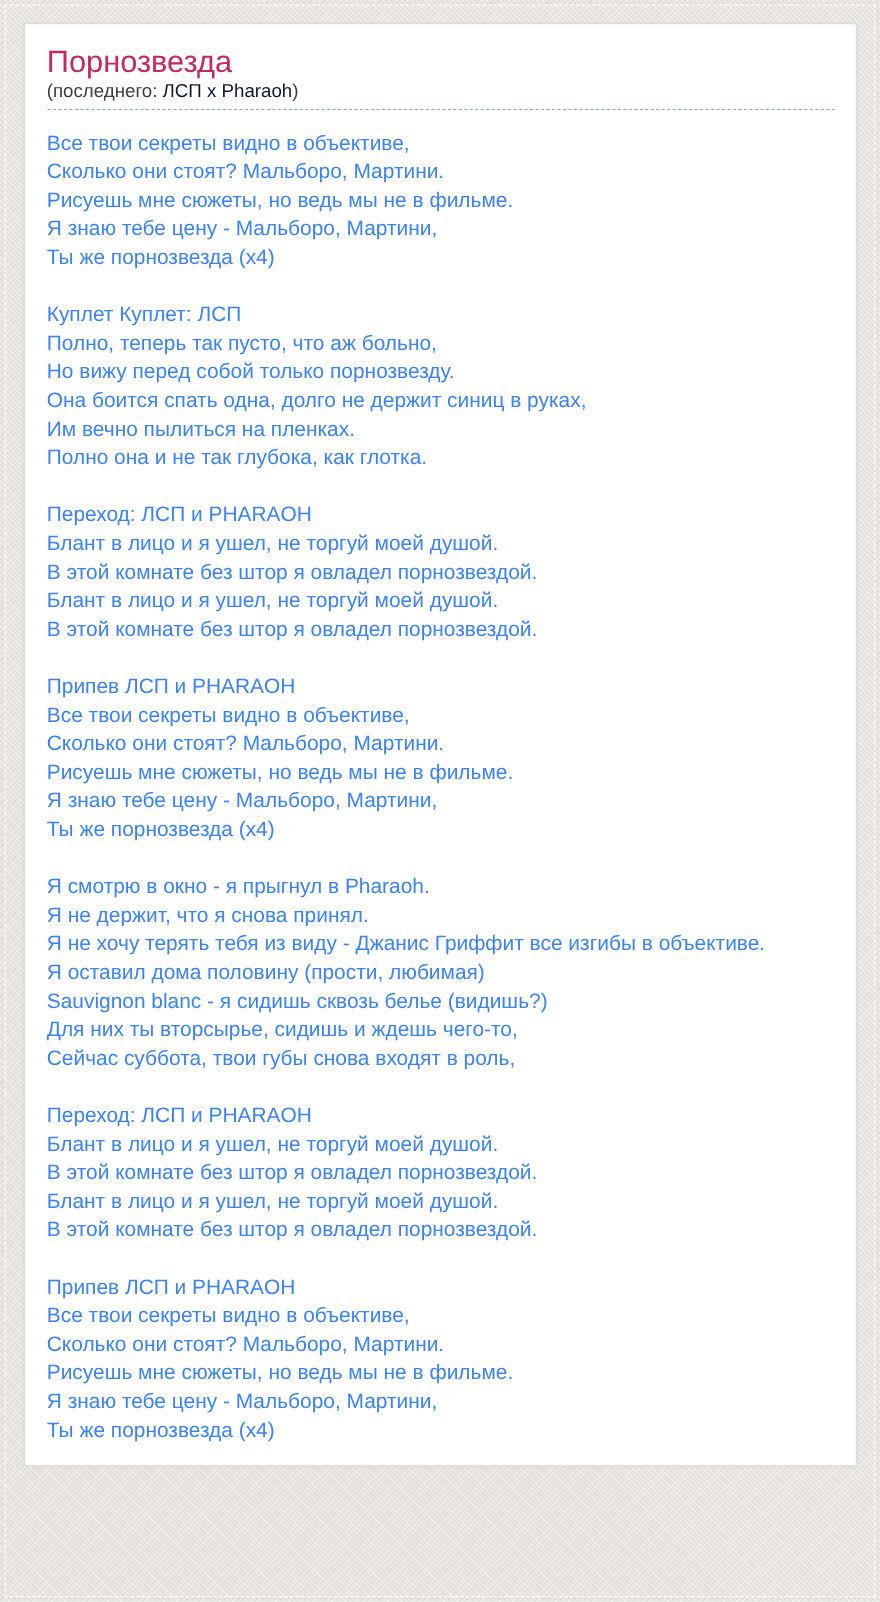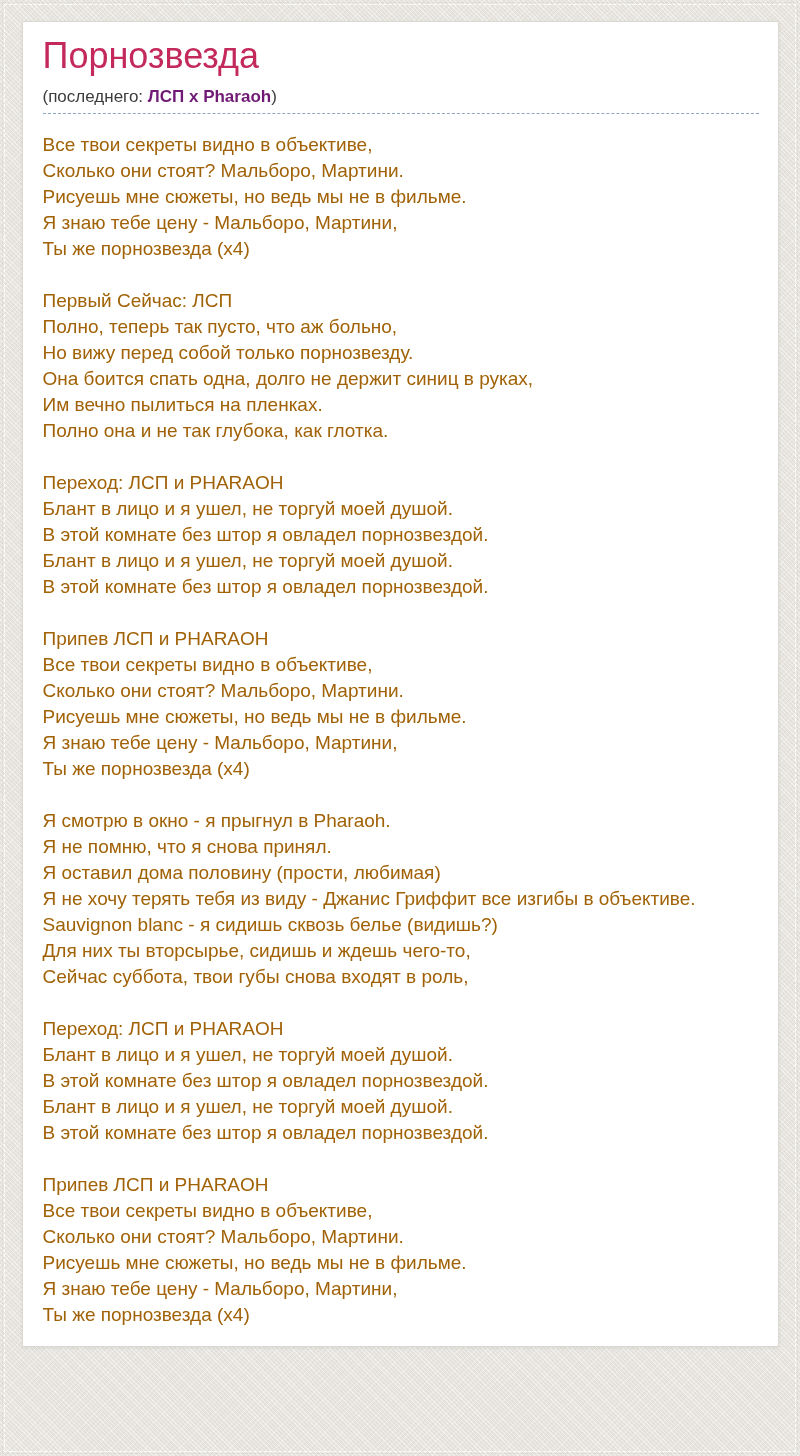--- a/index.html
+++ b/index.html
@@ -35,41 +35,40 @@
     position: relative;
     box-sizing: border-box;
     width: 757px;
     margin: 21px auto 0;
     background: #ffffff;
     border: 1px solid #dcd9d3;
     box-shadow: 0 1px 3px rgba(0,0,0,0.07);
     padding: 19px 19px 18px 20px;
   }
   .song-title {
-    margin: 0 0 16px 0;
-    font-size: 36px;
+    margin: 0 0 2px 0;
+    font-size: 28px;
     line-height: 30px;
     font-weight: 400;
     color: #c3295b;
   }
   .artist-line {
     font-size: 17px;
     line-height: 20px;
     color: #3c3c3c;
     padding-bottom: 6px;
     border-bottom: 1px dashed #8fa5c5;
   }
   .artist-link {
-    color: #701a75;
+    color: #0f172a;
     text-decoration: none;
     cursor: pointer;
-    font-weight: bold;
   }
   .lyrics {
-    color: #a16207;
+    color: #3b82f6;
     font-size: 19px;
     line-height: 26px;
   }
   .stanza {
     margin: 18px 0 0 0;
   }
   .stanza + .stanza {
     margin-top: 26px;
   }
   .line {
@@ -90,21 +89,21 @@
   </div>
   <div class="lyrics">
       <p class="stanza">
         <span class="line">Все твои секреты видно в объективе,</span>
         <span class="line">Сколько они стоят? Мальборо, Мартини.</span>
         <span class="line">Рисуешь мне сюжеты, но ведь мы не в фильме.</span>
         <span class="line">Я знаю тебе цену - Мальборо, Мартини,</span>
         <span class="line">Ты же порнозвезда (х4)</span>
       </p>
       <p class="stanza">
-        <span class="line">Первый Сейчас: ЛСП</span>
+        <span class="line">Куплет Куплет: ЛСП</span>
         <span class="line">Полно, теперь так пусто, что аж больно,</span>
         <span class="line">Но вижу перед собой только порнозвезду.</span>
         <span class="line">Она боится спать одна, долго не держит синиц в руках,</span>
         <span class="line">Им вечно пылиться на пленках.</span>
         <span class="line">Полно она и не так глубока, как глотка.</span>
       </p>
       <p class="stanza">
         <span class="line">Переход: ЛСП и PHARAOH</span>
         <span class="line">Блант в лицо и я ушел, не торгуй моей душой.</span>
         <span class="line">В этой комнате без штор я овладел порнозвездой.</span>
@@ -114,23 +113,23 @@
       <p class="stanza">
         <span class="line">Припев ЛСП и PHARAOH</span>
         <span class="line">Все твои секреты видно в объективе,</span>
         <span class="line">Сколько они стоят? Мальборо, Мартини.</span>
         <span class="line">Рисуешь мне сюжеты, но ведь мы не в фильме.</span>
         <span class="line">Я знаю тебе цену - Мальборо, Мартини,</span>
         <span class="line">Ты же порнозвезда (х4)</span>
       </p>
       <p class="stanza">
         <span class="line">Я смотрю в окно - я прыгнул в Pharaoh.</span>
-        <span class="line">Я не помню, что я снова принял.</span>
+        <span class="line">Я не держит, что я снова принял.</span>
+        <span class="line">Я не хочу терять тебя из виду - Джанис Гриффит все изгибы в объективе.</span>
         <span class="line">Я оставил дома половину (прости, любимая)</span>
-        <span class="line">Я не хочу терять тебя из виду - Джанис Гриффит все изгибы в объективе.</span>
         <span class="line">Sauvignon blanc - я сидишь сквозь белье (видишь?)</span>
         <span class="line">Для них ты вторсырье, сидишь и ждешь чего-то,</span>
         <span class="line">Сейчас суббота, твои губы снова входят в роль,</span>
       </p>
       <p class="stanza">
         <span class="line">Переход: ЛСП и PHARAOH</span>
         <span class="line">Блант в лицо и я ушел, не торгуй моей душой.</span>
         <span class="line">В этой комнате без штор я овладел порнозвездой.</span>
         <span class="line">Блант в лицо и я ушел, не торгуй моей душой.</span>
         <span class="line">В этой комнате без штор я овладел порнозвездой.</span>

